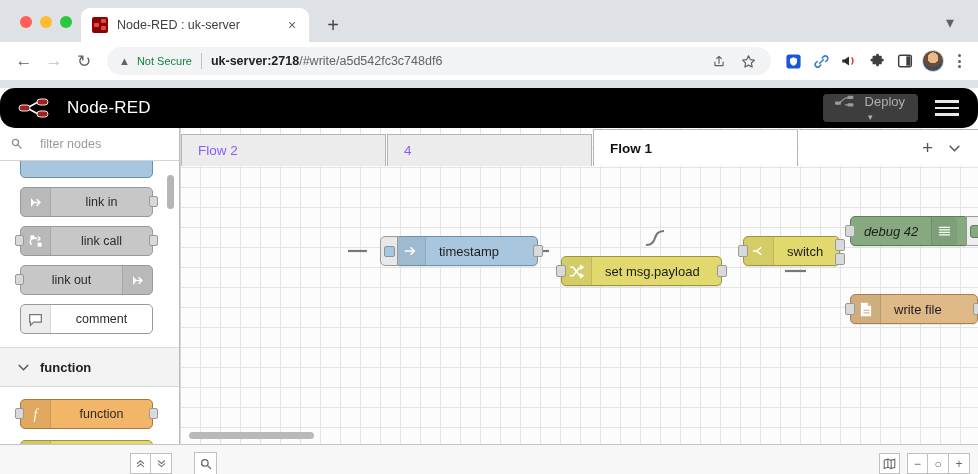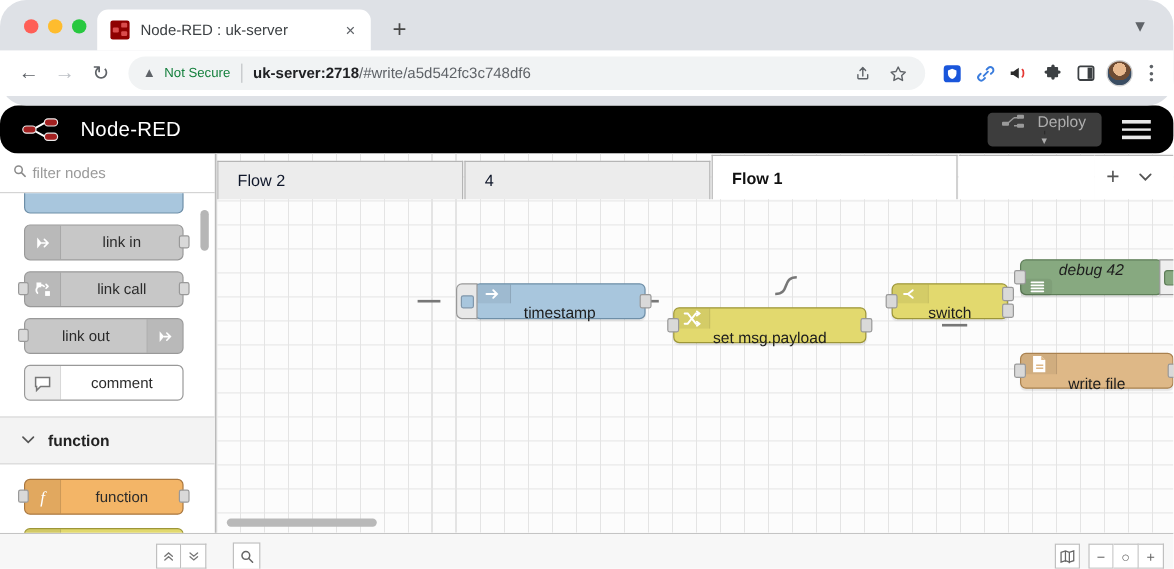--- a/index.html
+++ b/index.html
@@ -3,21 +3,21 @@
 <meta charset="utf-8">
 <style>
   * { box-sizing: border-box; margin: 0; padding: 0; }
   html, body {
     width: 978px; height: 474px;
     font-family: "Liberation Sans", sans-serif;
     overflow: hidden; background: #fff;
   }
 
   
-  .browser { width: 978px; height: 88px; background: #dee1e6; position: relative; border-radius: 22px; }
+  .browser { width: 978px; height: 88px; background: #dee1e6; position: relative; }
 
   .tabstrip { height: 42px; position: relative; display: flex; align-items: flex-end; }
   .traffic { display: flex; gap: 8px; padding: 0 0 14px 20px; align-items: center; }
   .light { width: 12px; height: 12px; border-radius: 50%; }
   .light.red { background: #ff5f57; }
   .light.amber { background: #febc2e; }
   .light.green { background: #28c840; }
 
   .tab {
     height: 34px; width: 228px; background: #fff;
@@ -112,21 +112,21 @@
                gap: 4px; align-items: center; }
   .hamburger i { width: 24px; height: 2.5px; background: #e9e9e9; }
 
   
   .main { height: 316px; display: flex; position: relative; }
 
   
   .palette { width: 180px; background: #fff; border-right: 1px solid #bbb;
              display: flex; flex-direction: column; }
   .filter-row {
-    height: 33px; display: flex; align-items: center; gap: 5px;
+    height: 33px; display: flex; align-items: center; gap: 18px;
     padding: 0 11px; border-bottom: 1px solid #d4d4d4; flex: 0 0 auto;
   }
   .filter-row .mg { color: #8a8a8a; font-size: 11px; }
   .filter-txt { color: #9a9a9a; font-size: 12.5px; }
 
   .palette-scroll { flex: 1; overflow: hidden; position: relative; padding-top: 3px; }
   .pnode {
     height: 30px; margin: 9px 26px 0 20px; border-radius: 5px;
     display: flex; align-items: center; position: relative;
     border: 1px solid #999; background: #c7c7c7;
@@ -171,38 +171,38 @@
       linear-gradient(to bottom, #e4e4e4 1px, transparent 1px);
     background-size: 20px 20px; background-position: -1px -1px;
   }
   .tabs-bar {
     position: absolute; left: 0; top: 0; right: 0; height: 38px;
     display: flex; align-items: flex-end; z-index: 5; pointer-events: none;
   }
   .ftab {
     height: 32px; width: 205px; background: #ececec; border: 1px solid #b5b5b5;
     border-bottom: none; display: flex; align-items: center; padding: 0 16px;
-    font-size: 13.5px; color: #0f172a; margin-right: 1px; pointer-events: auto;
+    font-size: 13.5px; color: #8b5cf6; margin-right: 1px; pointer-events: auto;
   }
   .ftab.active { background: #fff; font-weight: 700; height: 37px; color: #111; }
   .tabs-spacer { flex: 1; background: #fff; height: 37px;
                  border-top: 1px solid #b5b5b5; pointer-events: auto; }
   .tabs-actions {
     height: 37px; background: #fff; border-top: 1px solid #b5b5b5;
     display: flex; align-items: center; gap: 16px; padding: 0 18px 0 10px;
     pointer-events: auto;
   }
   .tabs-actions .plus { font-size: 19px; color: #555; font-weight: 400; }
   .tabs-actions .cv { font-size: 10px; color: #555; }
 
   .flow { position: absolute; inset: 0; }
 
   .node {
     position: absolute; height: 30px; border-radius: 5px; border: 1px solid #999;
-    display: flex; align-items: center; box-shadow: 0 1px 1px rgba(0,0,0,.09); flex-direction: column;
+    display: flex; align-items: center; box-shadow: 0 1px 1px rgba(0,0,0,.09);
   }
   .node .ic {
     width: 30px; align-self: stretch; background: rgba(0,0,0,.06);
     border-right: 1px solid rgba(0,0,0,.1); border-radius: 4px 0 0 4px;
     display: flex; align-items: center; justify-content: center;
   }
   .node .ic.right {
     border-radius: 0 4px 4px 0; border-right: none;
     border-left: 1px solid rgba(0,0,0,.1); width: 26px;
   }

